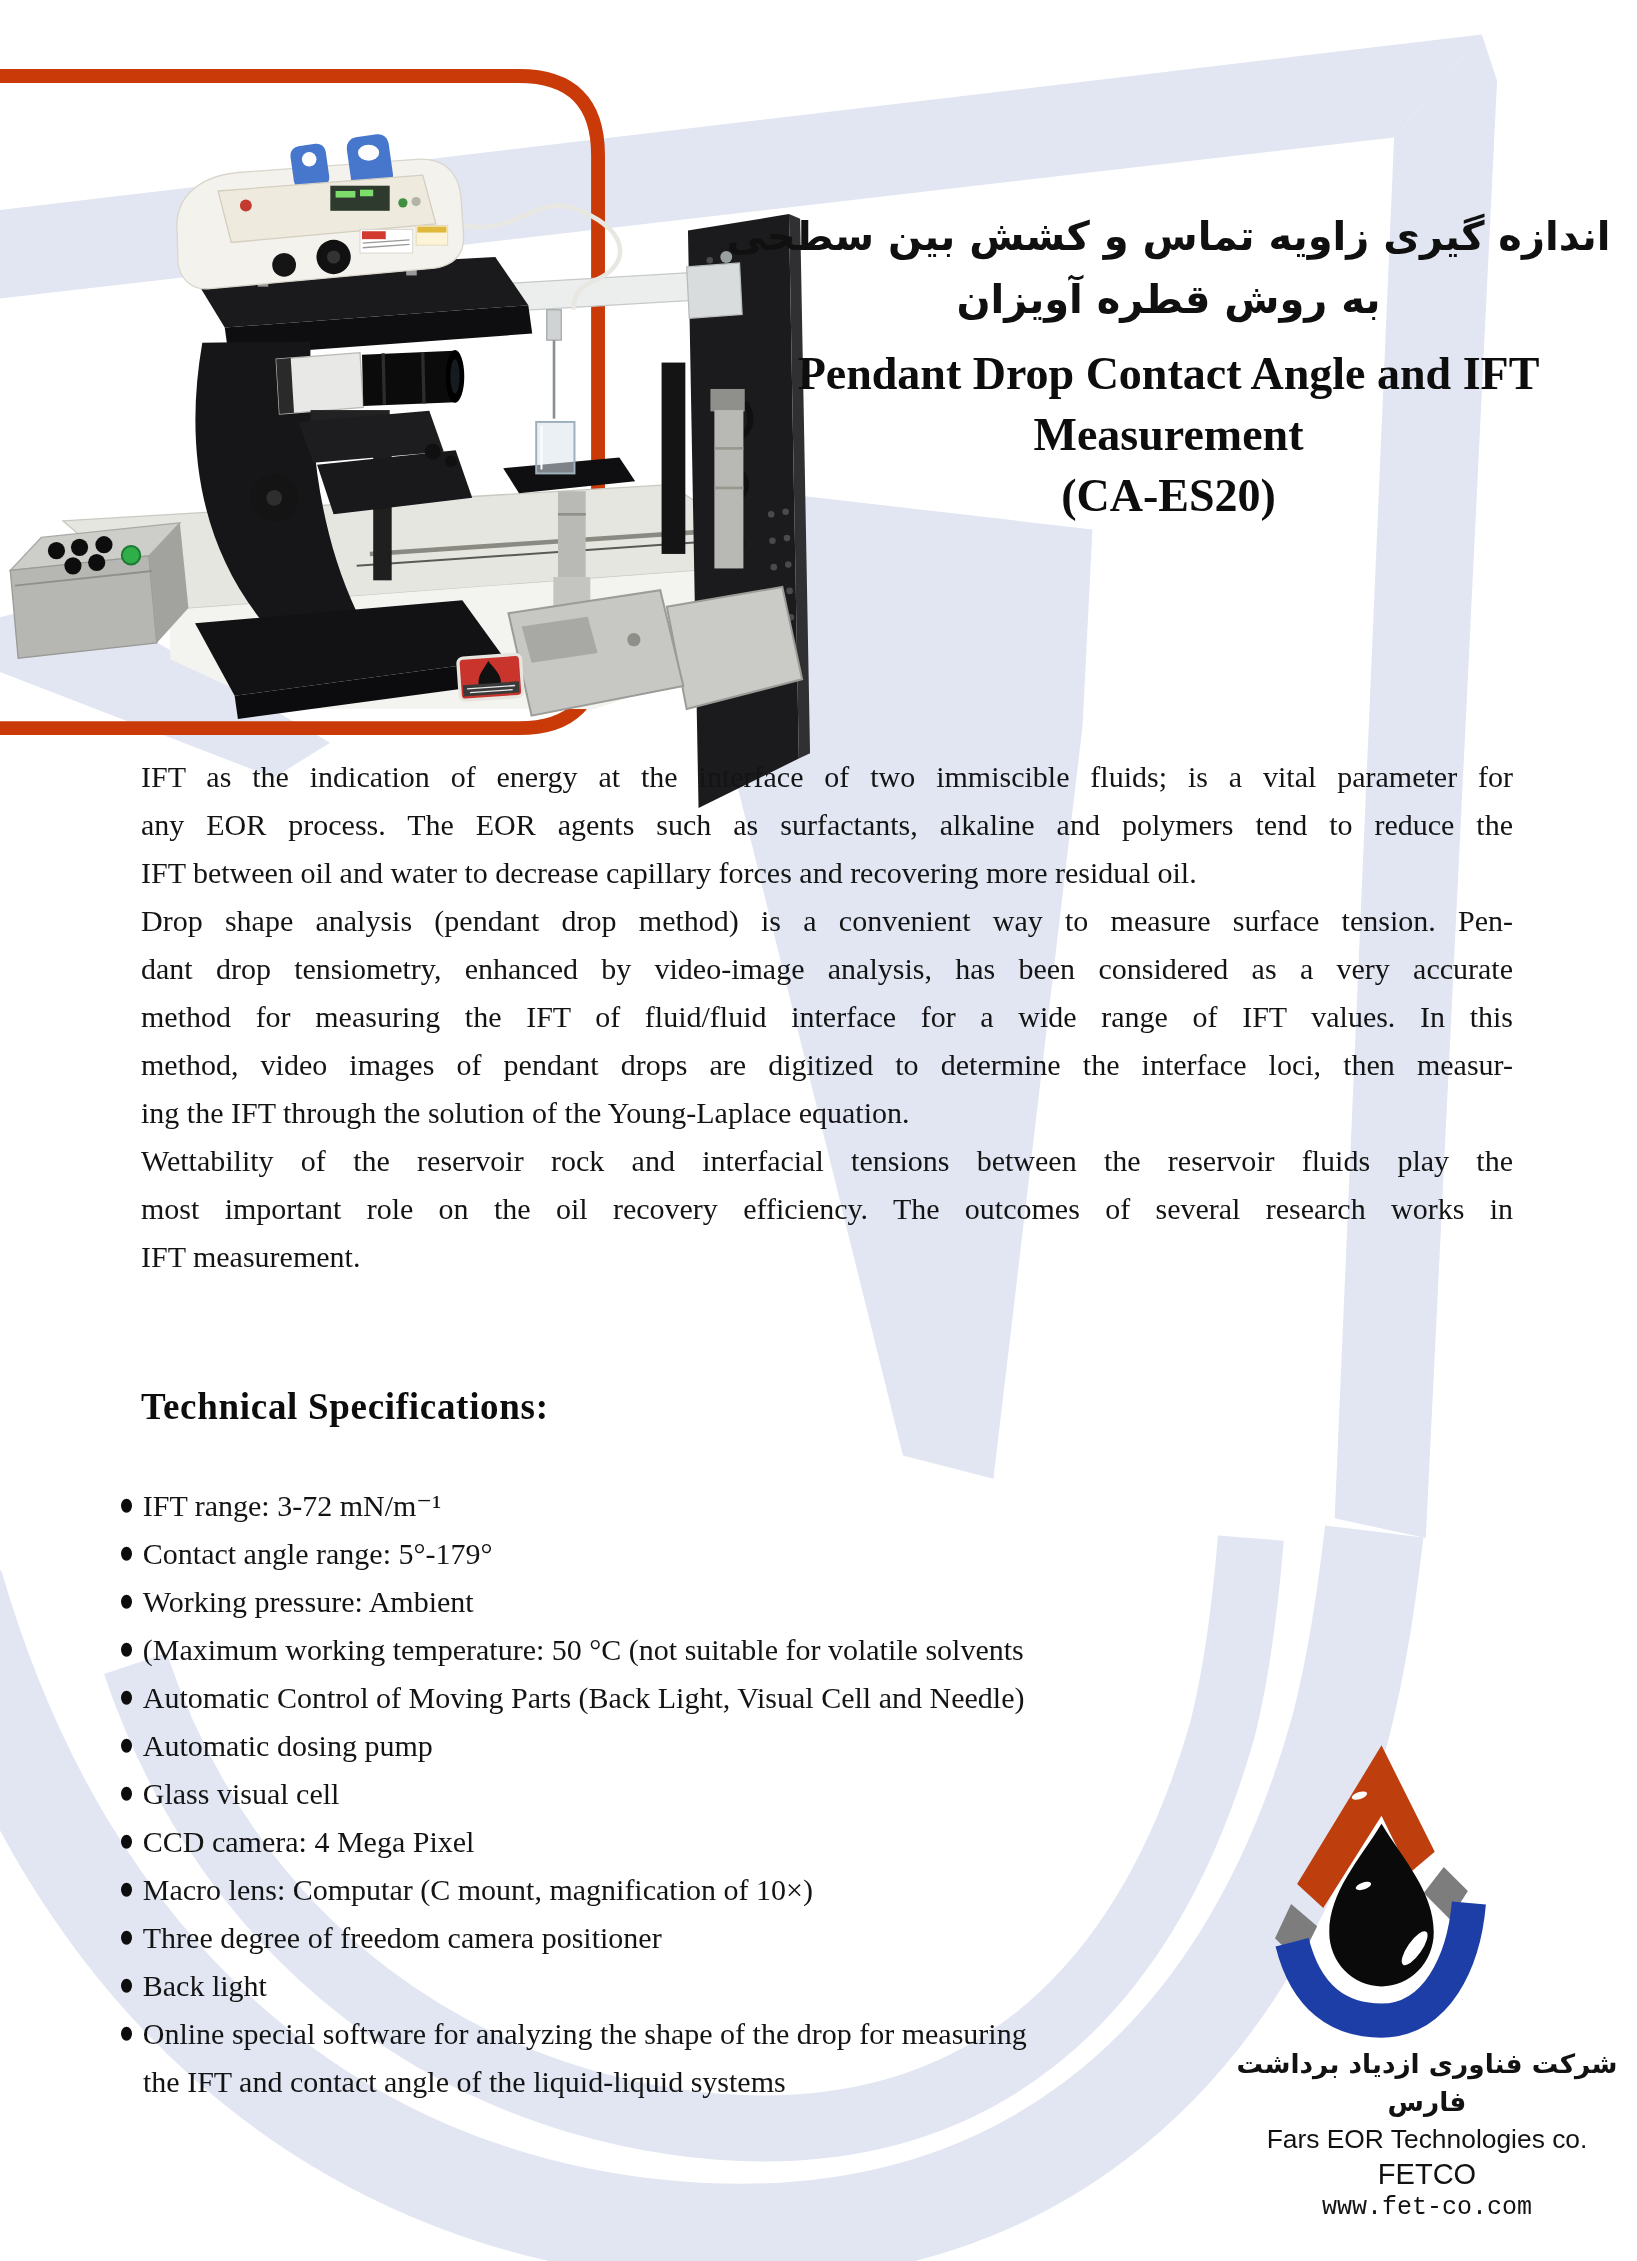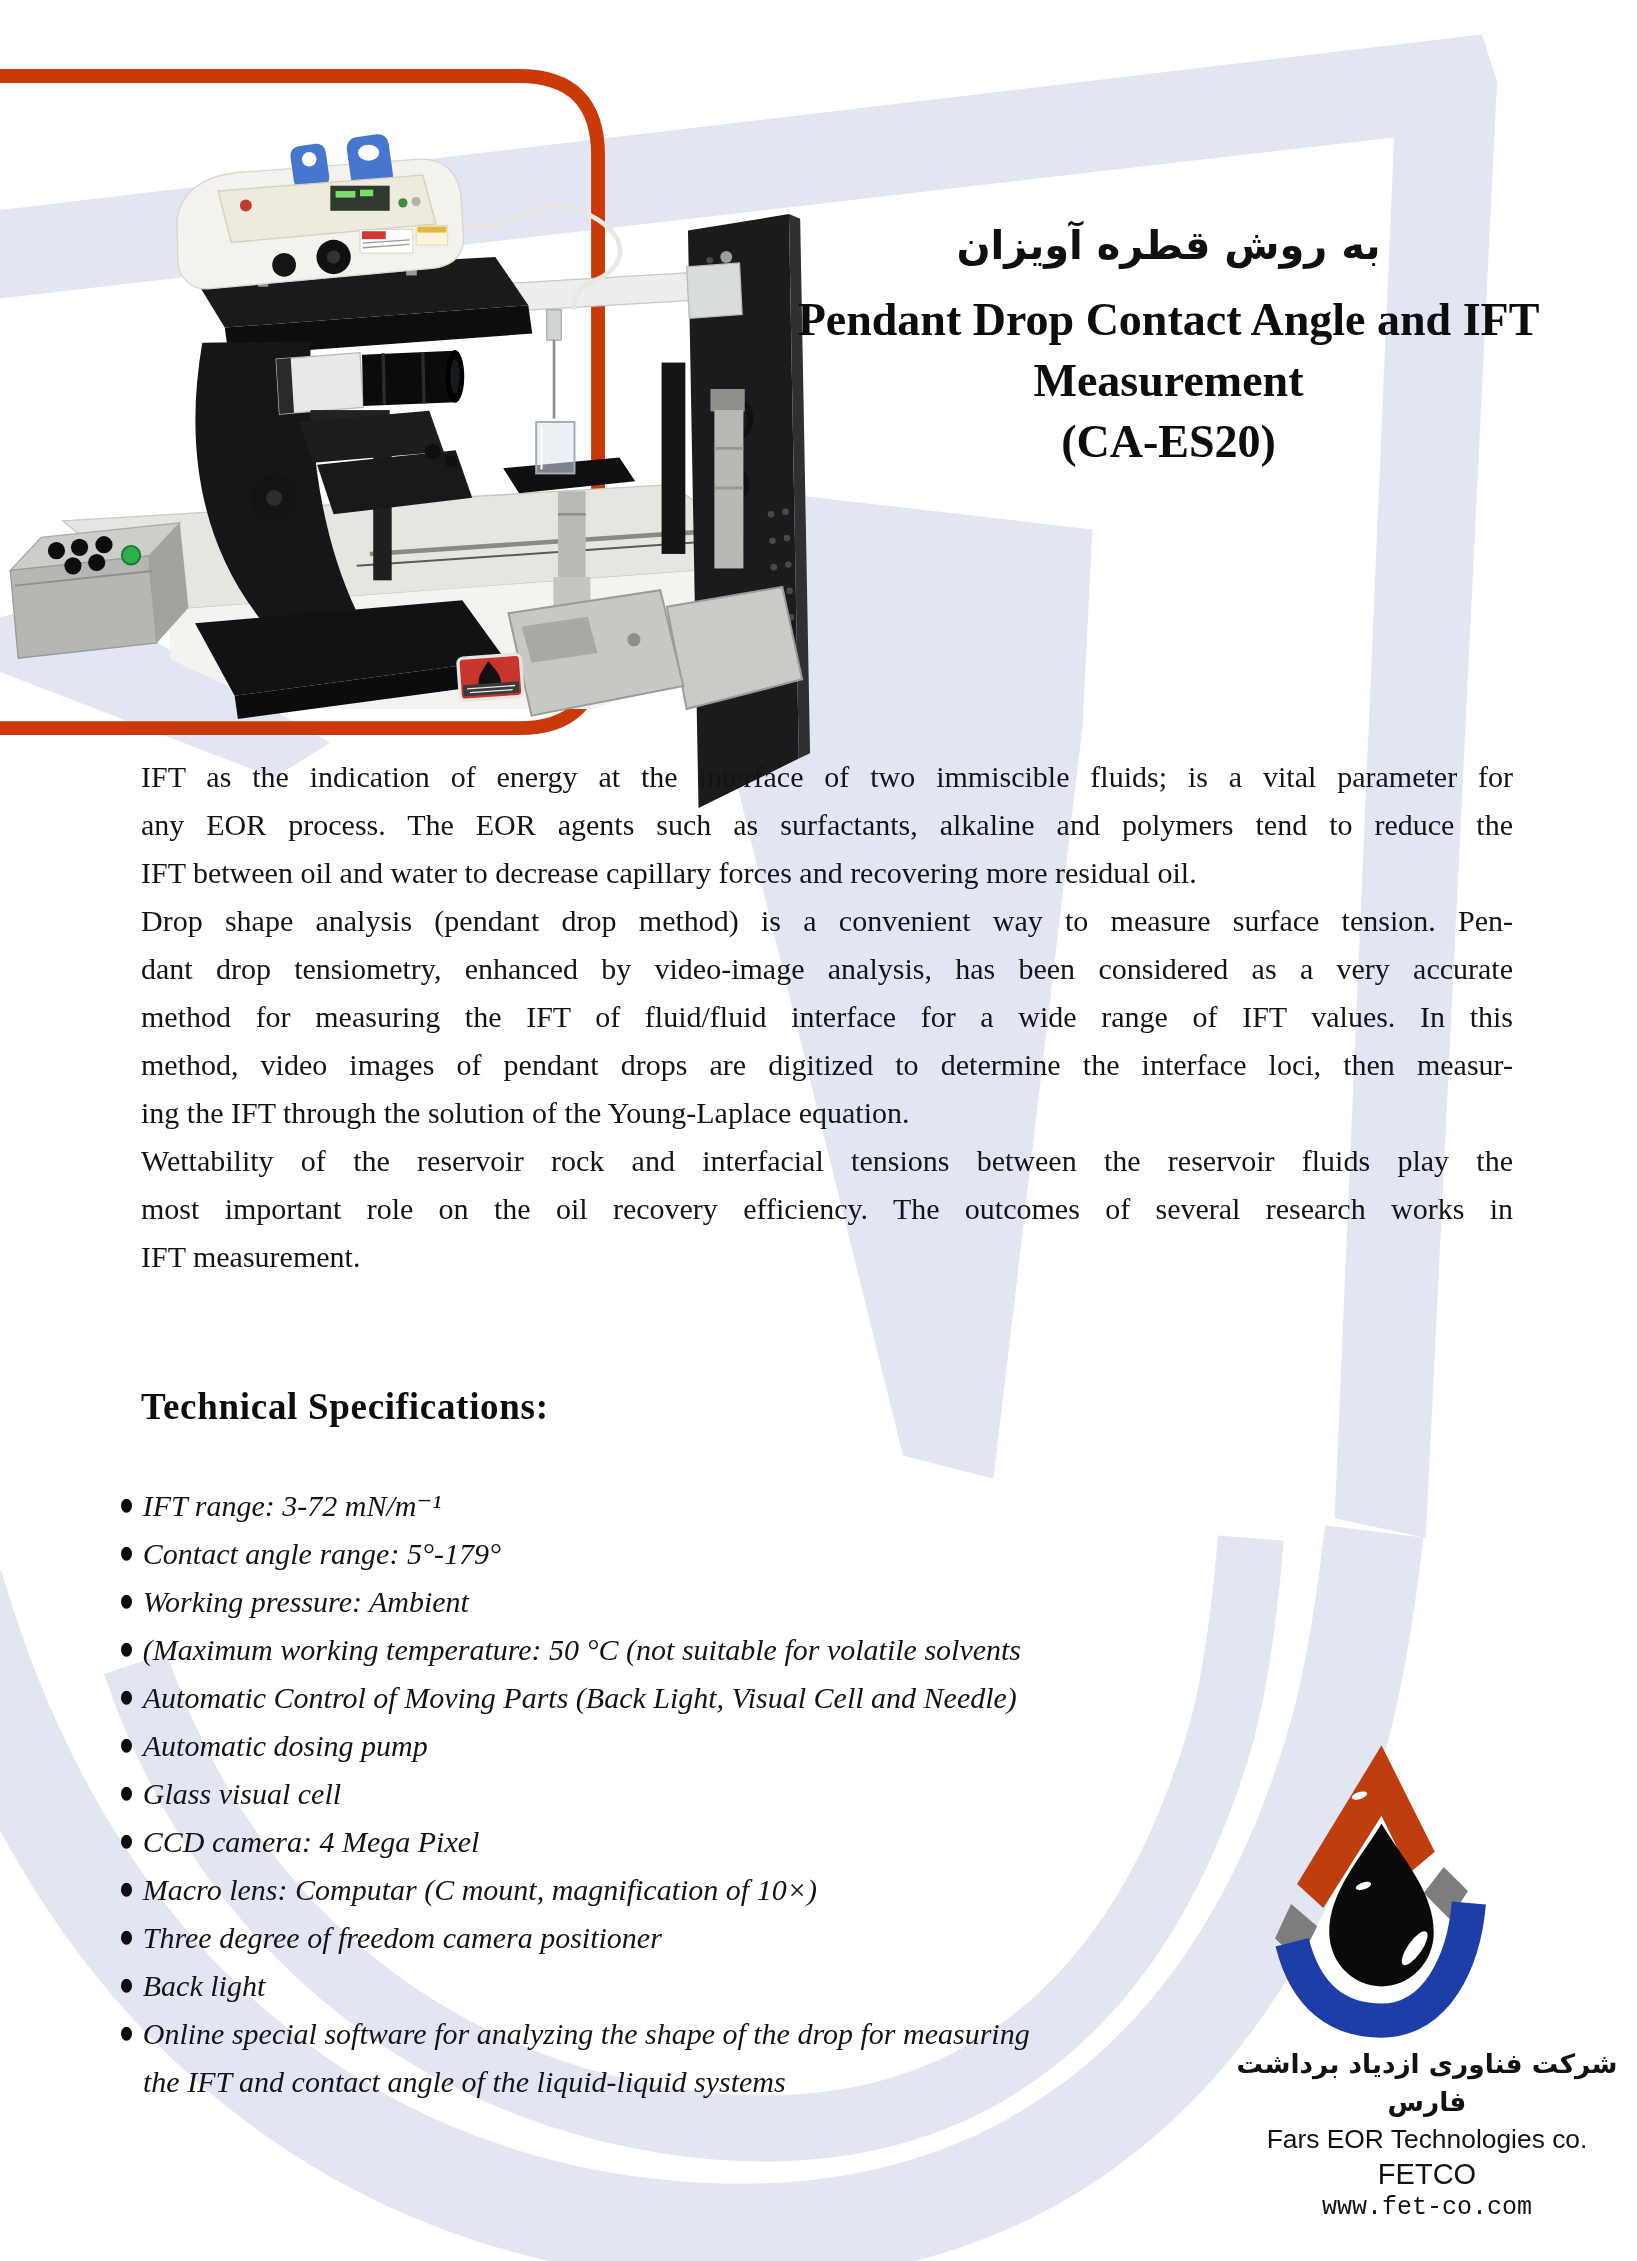--- a/index.html
+++ b/index.html
@@ -19,21 +19,21 @@
 
   .bodytext{position:absolute;left:141px;top:753px;width:1372px;z-index:3;
             font-size:30px;color:#141414;}
   .bline{line-height:48px;white-space:normal;}
   .bline.just{text-align:justify;text-align-last:justify;}
 
   .specs-heading{position:absolute;left:141px;top:1385px;margin:0;z-index:3;
                  font-size:37px;font-weight:bold;color:#0d0d0d;letter-spacing:0.7px;}
 
   .specs-list{position:absolute;left:121px;top:1482px;width:1188px;z-index:3;font-size:30px;color:#141414;}
-  .srow{line-height:48px;padding-left:22px;font-style:italic;}
+  .srow{line-height:48px;padding-left:22px;}
   .dot{display:inline-block;width:11.2px;height:14px;border-radius:50%;background:#0d0d0d;
        margin-left:-22px;margin-right:10.6px;transform:translateY(-3.3px);}
   .srow.cont{padding-left:22px;}
 
   .logo-box{position:absolute;left:1271px;top:1735px;z-index:3;}
   .brand-text{position:absolute;left:1229px;top:2045px;width:396px;text-align:center;z-index:3;
               font-family:"Liberation Sans","DejaVu Sans",sans-serif;color:#121212;}
   .brand-fa{direction:rtl;font-weight:bold;font-size:26.4px;line-height:38px;
             font-family:"DejaVu Sans","Liberation Sans",sans-serif;}
   .brand-en{font-size:26.4px;line-height:36px;}
@@ -207,20 +207,21 @@
     <g transform="rotate(-4 742 886)">
       <rect x="695" y="855" width="95" height="64" rx="8" fill="#c9352c" stroke="#e7e5e0" stroke-width="5"></rect>
       <path d="M741,862 c9,13 17,21 17,32 a17,17 0 1 1 -34,0 c0,-11 8,-19 17,-32 z" fill="#111"></path>
       <rect x="700" y="896" width="85" height="17" fill="#3a3a3a"></rect>
       <line x1="706" y1="902" x2="779" y2="902" stroke="#e8e8e8" stroke-width="2"></line>
       <line x1="710" y1="908" x2="775" y2="908" stroke="#e8e8e8" stroke-width="2"></line>
     </g>
   </svg>
 
   <div class="titles">
+    <div class="fa-title">اندازه گیری زاویه تماس و کشش بین سطحی</div>
     <div class="fa-title l2">به روش قطره آویزان</div>
     <div class="en-title first">Pendant Drop Contact Angle and IFT</div>
     <div class="en-title">Measurement</div>
     <div class="en-title">(CA-ES20)</div>
   </div>
 
   <div class="bodytext">
       <div class="bline just">IFT as the indication of energy at the interface of two immiscible fluids; is a vital parameter for</div>
       <div class="bline just">any EOR process. The EOR agents such as surfactants, alkaline and polymers tend to reduce the</div>
       <div class="bline">IFT between oil and water to decrease capillary forces and recovering more residual oil.</div>

